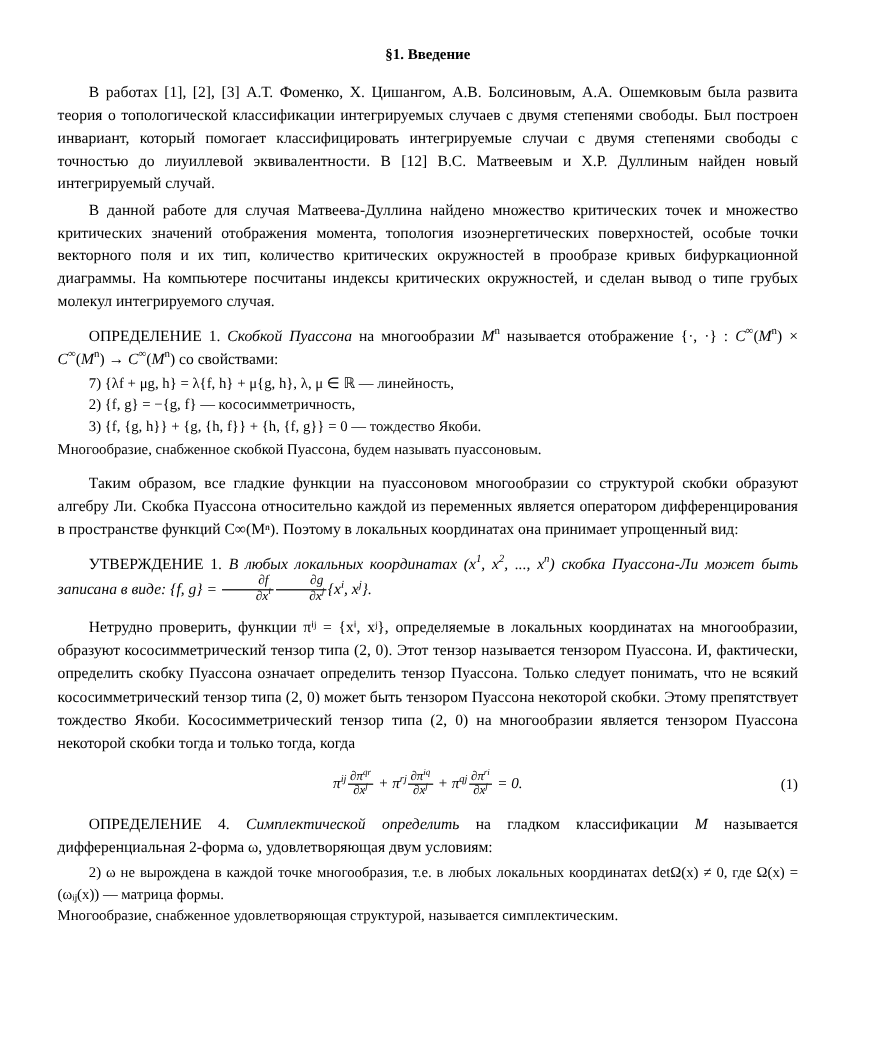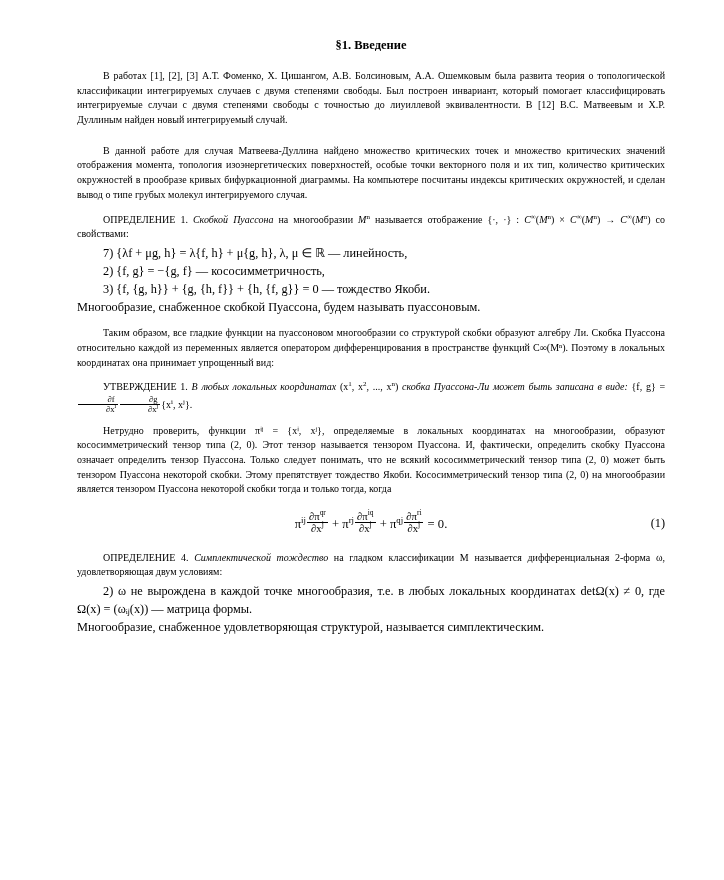--- a/index.html
+++ b/index.html
@@ -11,38 +11,38 @@
     width: 724px;
     height: 880px;
     overflow: hidden;
     font-family: "Liberation Serif", serif;
     color: #000000;
   }
   .page {
     width: 721px;
     height: 880px;
     box-sizing: border-box;
-    padding: 28px 56px 10px 77px;
+    padding: 28px 56px 10px 48px;
     position: relative;
   }
   .h-section {
     text-align: center;
     font-weight: bold;
     font-size: 12.5px;
     margin: 10px 0 14px 0;
   }
   .h-section2 {
     text-align: center;
     font-weight: bold;
     font-size: 12.2px;
     margin: 16px 0 14px 0;
   }
   p {
-    margin: 16px 0 2px 0;
-    font-size: 10px;
+    margin: 0 0 2px 0;
+    font-size: 13px;
     line-height: 1.47;
     text-align: justify;
     text-justify: inter-word;
   }
   p.indent {
     text-indent: 26px;
   }
   .subsec {
     font-size: 12.3px;
     line-height: 1.47;
@@ -50,20 +50,21 @@
     margin: 12px 0 2px 0;
     text-indent: 0;
   }
   .subsec b {
     font-weight: bold;
   }
   .it { font-style: italic; }
   .sc { font-variant: small-caps; }
   .math {
     font-family: "Liberation Serif", serif;
+    font-style: italic;
   }
   .mathup {
     font-style: normal;
   }
   sub, sup {
     font-size: 70%;
     line-height: 0;
   }
   .frac {
     display: inline-block;
@@ -130,18 +131,18 @@
 
   <p class="indent blk"><span class="sc">УТВЕРЖДЕНИЕ 1.</span> <span class="it">В любых локальных координатах</span> <span class="math">(x<sup>1</sup>, x<sup>2</sup>, ..., x<sup>n</sup>)</span> <span class="it">скобка Пуассона-Ли может быть записана в виде:</span> <span class="math">{f, g} = <span class="frac"><span class="num">∂f</span><span class="den">∂x<sup>i</sup></span></span><span class="frac"><span class="num">∂g</span><span class="den">∂x<sup>j</sup></span></span>{x<sup>i</sup>, x<sup>j</sup>}.</span></p>
 
   <p class="indent blk">Нетрудно проверить, функции πⁱʲ = {xⁱ, xʲ}, определяемые в локальных координатах на многообразии, образуют кососимметрический тензор типа (2, 0). Этот тензор называется тензором Пуассона. И, фактически, определить скобку Пуассона означает определить тензор Пуассона. Только следует понимать, что не всякий кососимметрический тензор типа (2, 0) может быть тензором Пуассона некоторой скобки. Этому препятствует тождество Якоби. Кососимметрический тензор типа (2, 0) на многообразии является тензором Пуассона некоторой скобки тогда и только тогда, когда</p>
 
   <div class="eqblock">
     <span class="math">π<sup>ij</sup><span class="frac"><span class="num">∂π<sup>qr</sup></span><span class="den">∂x<sup>j</sup></span></span> + π<sup>rj</sup><span class="frac"><span class="num">∂π<sup>iq</sup></span><span class="den">∂x<sup>j</sup></span></span> + π<sup>qj</sup><span class="frac"><span class="num">∂π<sup>ri</sup></span><span class="den">∂x<sup>j</sup></span></span> = 0.</span>
     <span class="eqnum">(1)</span>
   </div>
 
-  <p class="indent"><span class="sc">ОПРЕДЕЛЕНИЕ 4.</span> <span class="it">Симплектической тождество</span> <span>на гладком классификации</span> <span class="math">M</span> <span>называется дифференциальная 2-форма ω, удовлетворяющая двум условиям:</span></p>
+  <p class="indent"><span class="sc">ОПРЕДЕЛЕНИЕ 4.</span> <span class="it">Симплектической определить</span> <span>на гладком классификации</span> <span class="math">M</span> <span>называется дифференциальная 2-форма ω, удовлетворяющая двум условиям:</span></p>
 
   <p class="listline" style="text-align: justify;">2) ω не вырождена в каждой точке многообразия, т.е. в любых локальных координатах detΩ(x) ≠ 0, где Ω(x) = (ωᵢⱼ(x)) — матрица формы.</p>
   <p class="listline noindent">Многообразие, снабженное удовлетворяющая структурой, называется симплектическим.</p>
 
 </div>
 
 </body></html>

